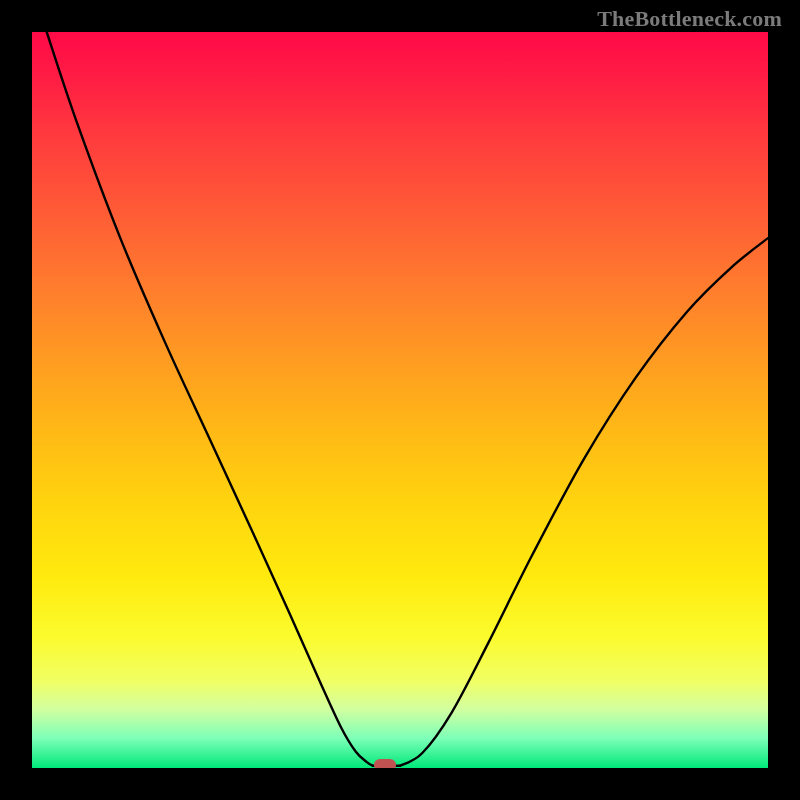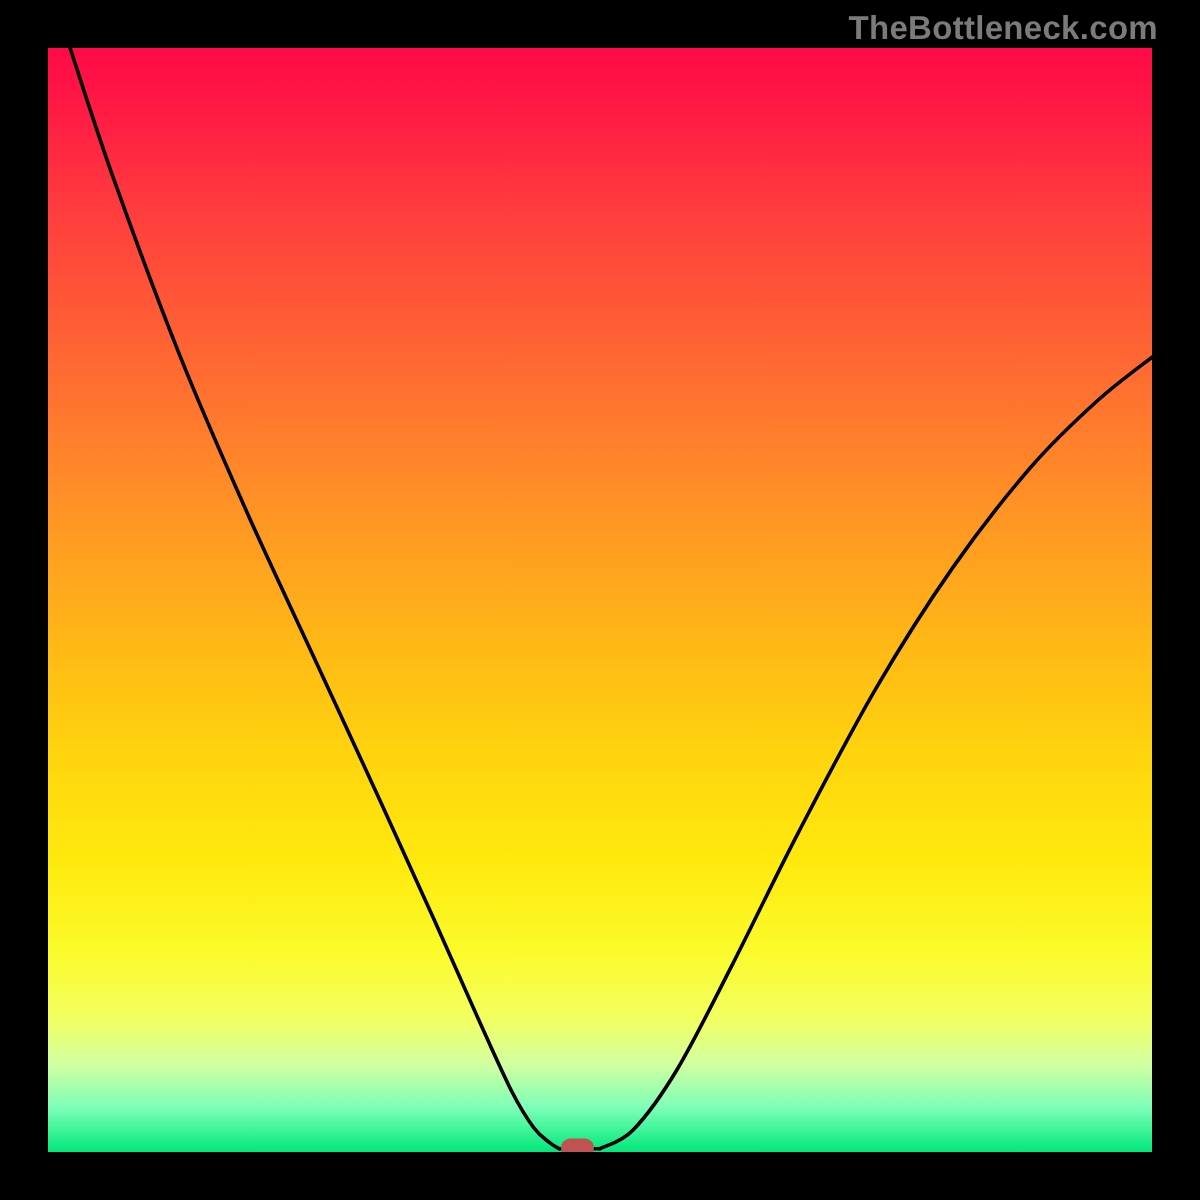--- a/index.html
+++ b/index.html
@@ -63,22 +63,22 @@
     width: 22px;
     height: 12px;
     border-radius: 8px;
     background: #c15252;
     transform: translate(-50%, -50%);
     pointer-events: none;
   }
   .watermark {
     position: absolute;
     top: 6px;
-    right: 28px;
-    font-family: Liberation Sans, sans-serif;
+    right: 18px;
+    font-family: Liberation Serif, serif;
     font-size: 22px;
     font-weight: 600;
     color: #7b7b7b;
     letter-spacing: 0.2px;
     user-select: none;
   }
 </style>
 </head>
 <body>
 

